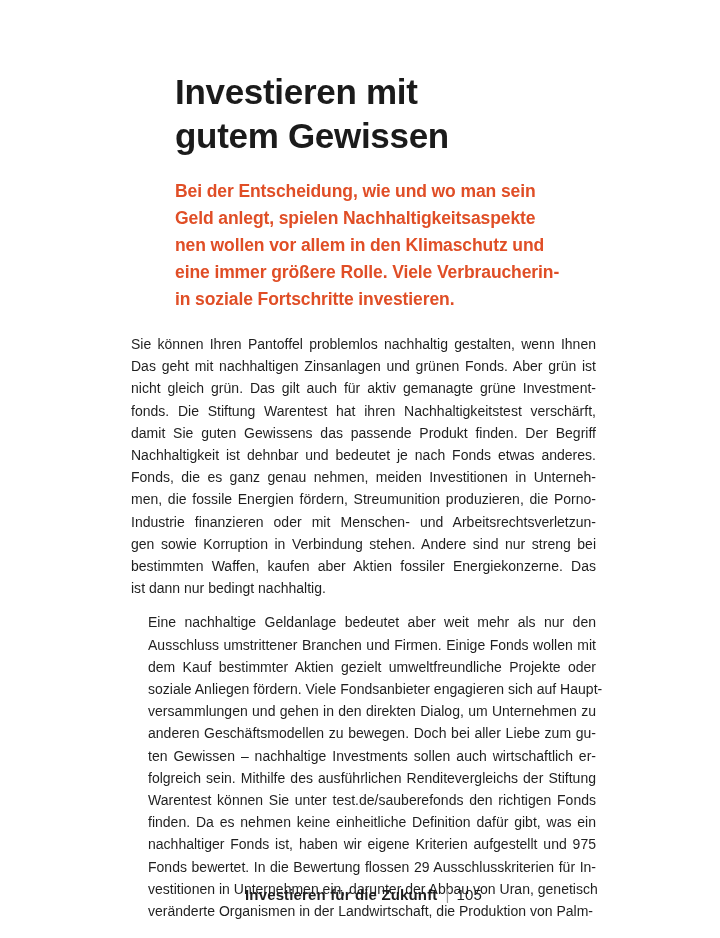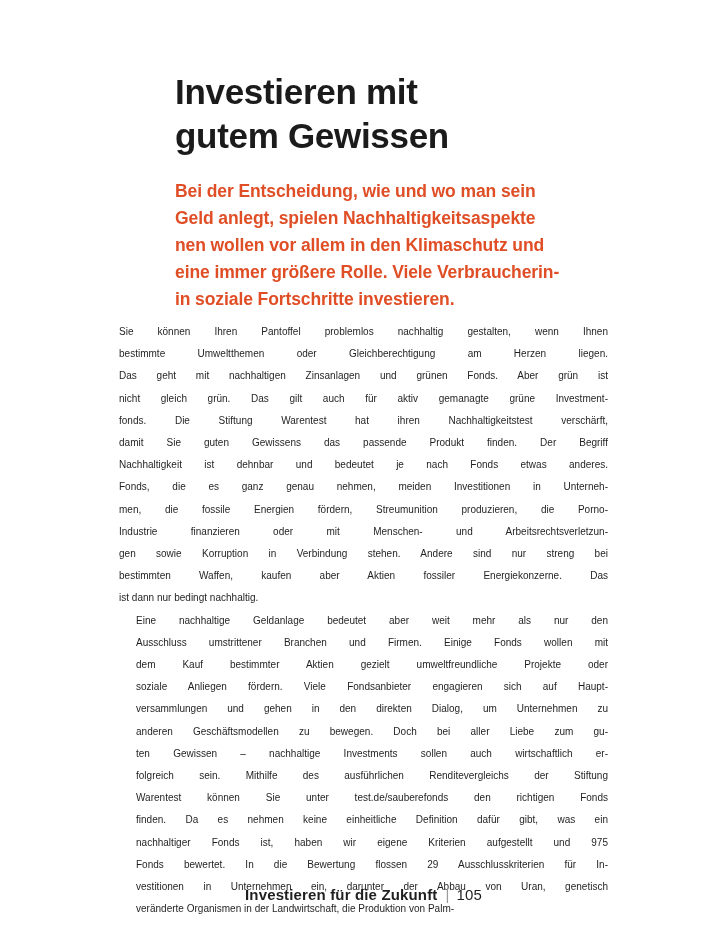--- a/index.html
+++ b/index.html
@@ -66,22 +66,22 @@
 
   
   .body-copy {
     position: absolute;
     left: 119px;
     top: 321px;
     width: 489px;
   }
 
   .body-copy p {
-    margin: 0;
-    font-size: 10px;
+    margin: 12px;
+    font-size: 14px;
     line-height: 22.2px;
     color: #1f1f1f;
     text-align: justify;
     letter-spacing: 0.01px;
     font-family: "Liberation Sans", "DejaVu Sans", sans-serif;
   }
 
   .body-copy p.indented {
     text-indent: 17px;
   }
@@ -142,21 +142,20 @@
     <span class="sf-line">Bei der Entscheidung, wie und wo man sein</span>
     <span class="sf-line">Geld anlegt, spielen Nachhaltigkeitsaspekte</span>
     <span class="sf-line">nen wollen vor allem in den Klimaschutz und</span>
     <span class="sf-line">eine immer größere Rolle. Viele Verbraucherin-</span>
     <span class="sf-line">in soziale Fortschritte investieren.</span>
   </p>
 
   <div class="body-copy">
     <p>
         <span class="jline">Sie können Ihren Pantoffel problemlos nachhaltig gestalten, wenn Ihnen</span>
-        <span class="jline">bestimmte Umweltthemen oder Gleichberechtigung am Herzen liegen.</span>
         <span class="jline">Das geht mit nachhaltigen Zinsanlagen und grünen Fonds. Aber grün ist</span>
         <span class="jline">nicht gleich grün. Das gilt auch für aktiv gemanagte grüne Investment-</span>
         <span class="jline">fonds. Die Stiftung Warentest hat ihren Nachhaltigkeitstest verschärft,</span>
         <span class="jline">damit Sie guten Gewissens das passende Produkt finden. Der Begriff</span>
         <span class="jline">Nachhaltigkeit ist dehnbar und bedeutet je nach Fonds etwas anderes.</span>
         <span class="jline">Fonds, die es ganz genau nehmen, meiden Investitionen in Unterneh-</span>
         <span class="jline">men, die fossile Energien fördern, Streumunition produzieren, die Porno-</span>
         <span class="jline">Industrie finanzieren oder mit Menschen- und Arbeitsrechtsverletzun-</span>
         <span class="jline">gen sowie Korruption in Verbindung stehen. Andere sind nur streng bei</span>
         <span class="jline">bestimmten Waffen, kaufen aber Aktien fossiler Energiekonzerne. Das</span>

